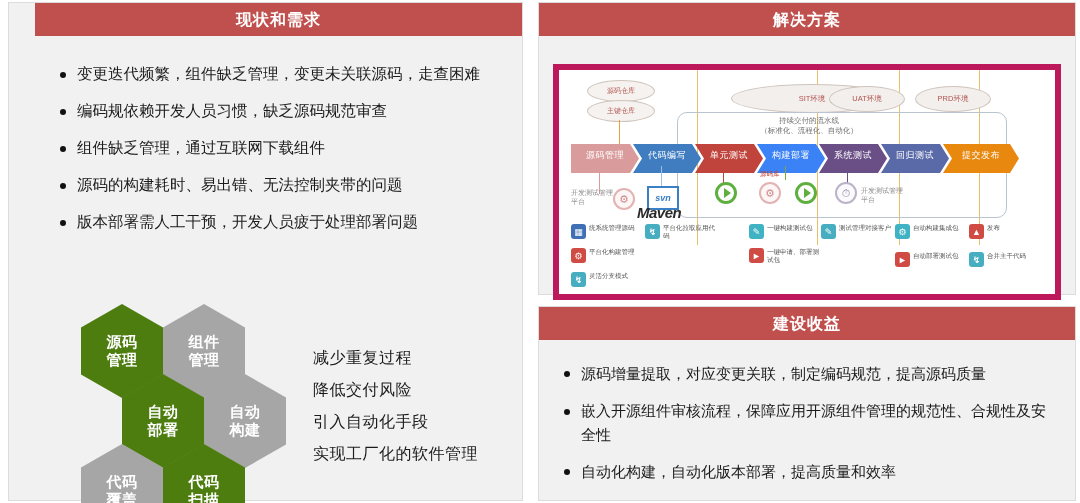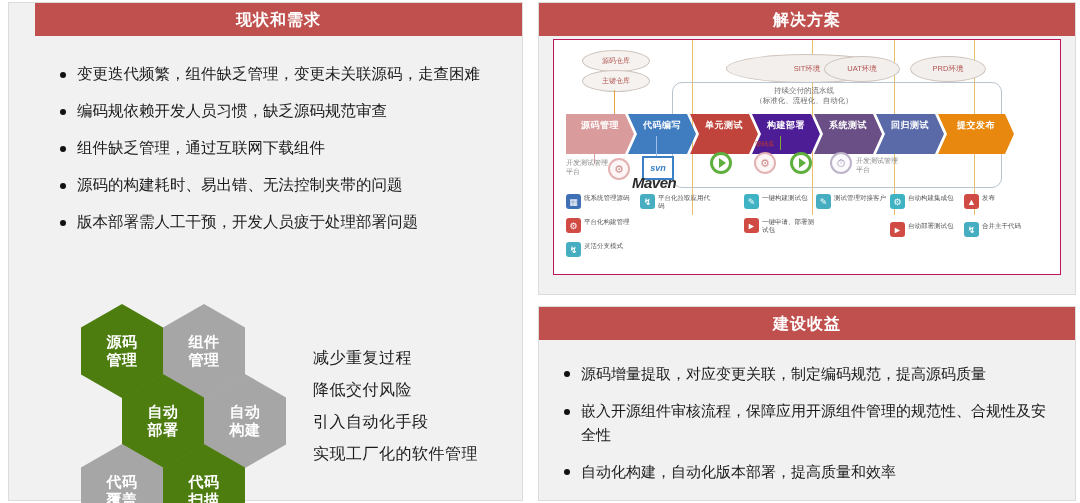--- a/index.html
+++ b/index.html
@@ -62,22 +62,22 @@
   .hex.h4{left:145px; top:76px;}
   .hex.h5{left:22px;  top:146px;}
   .hex.h6{left:104px; top:146px;}
 
   
   .gain-list{position:absolute;left:278px;top:286px;width:230px;}
   .gain-list div{font-size:16px;color:#1a1a1a;margin-bottom:11px;letter-spacing:.5px;}
 
   
   .diagram{
-    position:absolute;left:14px;top:3px;width:508px;height:236px;
-    background:#ffffff;border:1px solid #be185d;box-sizing:border-box;
+    position:absolute;left:14px;top:28px;width:508px;height:236px;
+    background:#ffffff;border:6px solid #be185d;box-sizing:border-box;
     overflow:hidden;
   }
   .env-lane{position:absolute;top:0;width:1px;height:175px;background:#e8c06a;}
   .oval{
     position:absolute;border:1px solid #cfc4bd;border-radius:50%;
     background:#f2efec;color:#b1534f;font-size:7.5px;
     display:flex;align-items:center;justify-content:center;text-align:center;
   }
   .repo-oval{
     position:absolute;border:1px solid #cfc4bd;border-radius:50%;
@@ -86,22 +86,22 @@
   }
   .pipeline-box{
     position:absolute;border:1px solid #b9c4cf;border-radius:10px;
     box-sizing:border-box;
   }
   .pipeline-cap{
     position:absolute;text-align:center;color:#6f6f6f;font-size:7.5px;line-height:1.35;
   }
   
   .stage{
-    position:absolute;height:40px;line-height:22px;
-    color:#fff;font-size:9px;font-weight:bold;text-align:center;
+    position:absolute;height:29px;line-height:22px;
+    color:#fff;font-size:9px;font-weight:normal;text-align:center;
     clip-path:polygon(0 0, calc(100% - 9px) 0, 100% 50%, calc(100% - 9px) 100%, 0 100%, 9px 50%);
     letter-spacing:.5px;
   }
   .stage.first{clip-path:polygon(0 0, calc(100% - 9px) 0, 100% 50%, calc(100% - 9px) 100%, 0 100%);}
   .vline{position:absolute;width:1px;}
   .circ{
     position:absolute;border-radius:50%;box-sizing:border-box;
     display:flex;align-items:center;justify-content:center;
   }
   .play{border:3px solid #5faf3e;background:#fff;}
@@ -209,21 +209,21 @@
 
         <div class="pipeline-box" style="left:118px;top:42px;width:330px;height:106px;"></div>
         <div class="pipeline-cap" style="left:150px;top:46px;width:200px;">
           <div>持续交付的流水线</div>
           <div>（标准化、流程化、自动化）</div>
         </div>
 
         <div class="stage first" style="left:12px;top:74px;width:68px;background:#d99b9b;">源码管理</div>
         <div class="stage" style="left:74px;top:74px;width:68px;background:#3f7cc0;">代码编写</div>
         <div class="stage" style="left:136px;top:74px;width:68px;background:#c0443c;">单元测试</div>
-        <div class="stage" style="left:198px;top:74px;width:68px;background:#4c1d95;text-align:center;">构建部署</div>
+        <div class="stage" style="left:198px;top:74px;width:68px;background:#3b82f6;text-align:center;">构建部署</div>
         <div class="stage" style="left:260px;top:74px;width:68px;background:#6a4f86;">系统测试</div>
         <div class="stage" style="left:322px;top:74px;width:68px;background:#5a6aa8;">回归测试</div>
         <div class="stage" style="left:384px;top:74px;width:76px;background:#e8880f;">提交发布</div>
 
         <div class="vline" style="left:40px;top:96px;height:28px;background:#d99b9b;"></div>
         <div class="vline" style="left:102px;top:96px;height:24px;background:#9cc0e4;"></div>
         <div class="vline" style="left:164px;top:96px;height:22px;background:#c0443c;"></div>
         <div class="vline" style="left:226px;top:96px;height:14px;background:#7fa83c;"></div>
         <div class="vline" style="left:288px;top:96px;height:18px;background:#6a4f86;"></div>
 

